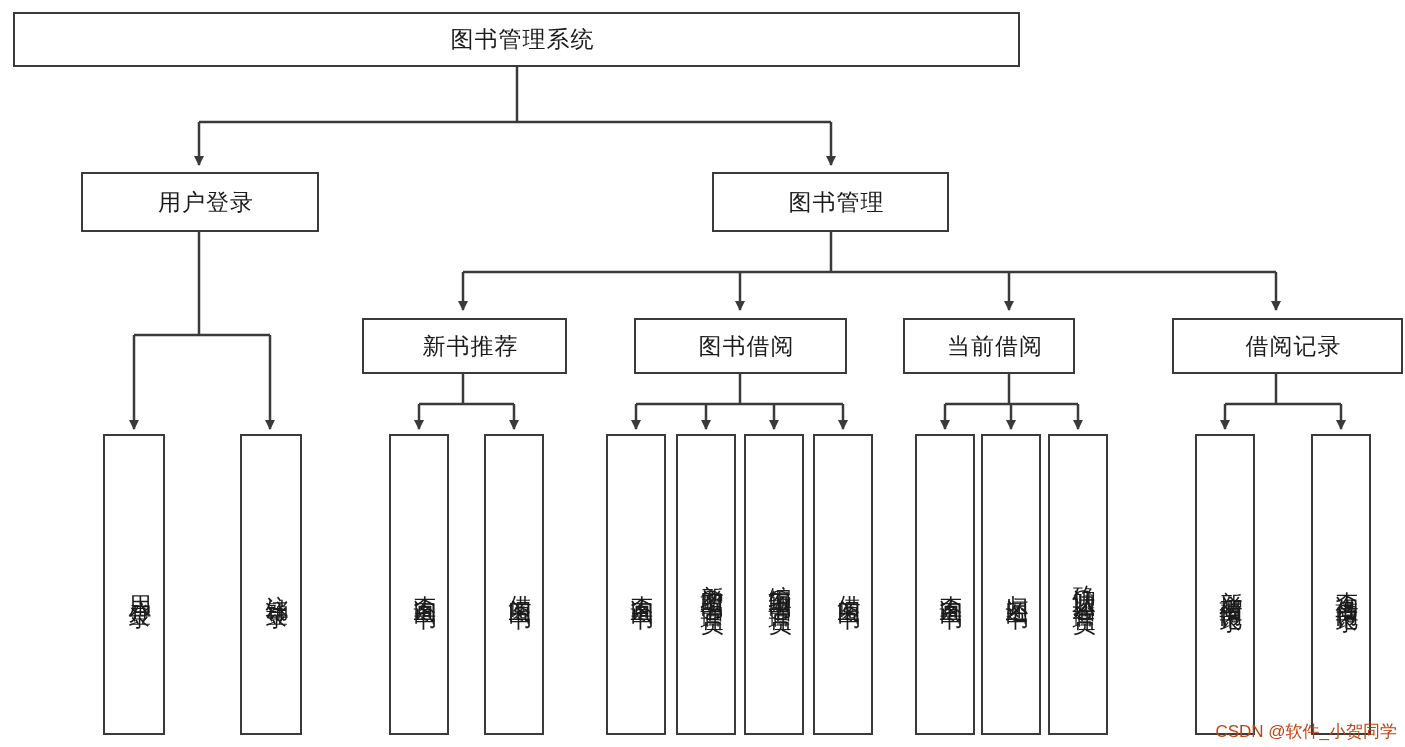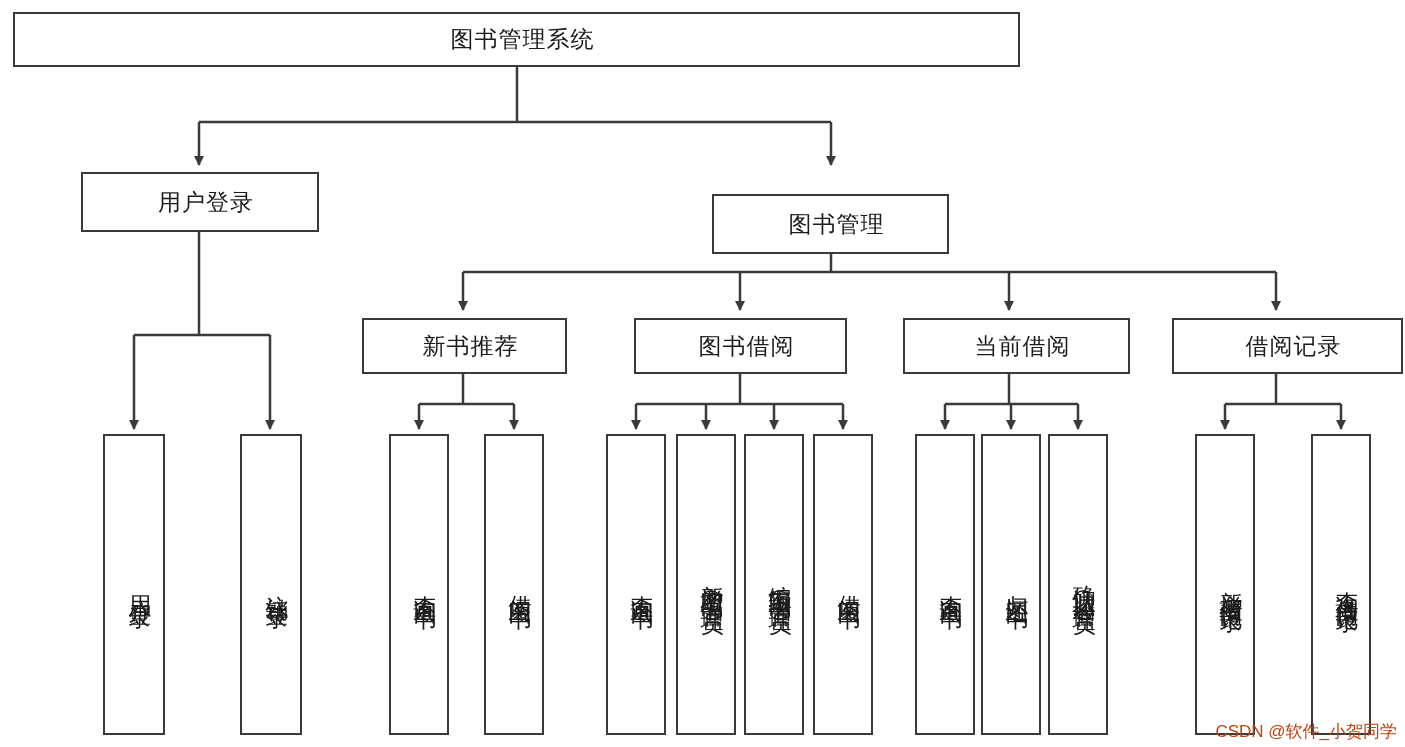--- a/index.html
+++ b/index.html
@@ -123,31 +123,31 @@
     </g>
   </svg>
 
   <div class="node horiz" style="left:13px; top:12px; width:1007px; height:55px;">
     <span>图书管理系统</span>
   </div>
 
   <div class="node horiz" style="left:81px; top:172px; width:238px; height:60px;">
     <span>用户登录</span>
   </div>
-  <div class="node horiz" style="left:712px; top:172px; width:237px; height:60px;margin-top:22px;">
+  <div class="node horiz" style="left:712px; top:172px; width:237px; height:60px;">
     <span>图书管理</span>
   </div>
 
   <div class="node horiz" style="left:362px; top:318px; width:205px; height:56px;">
     <span>新书推荐</span>
   </div>
   <div class="node horiz" style="left:634px; top:318px; width:213px; height:56px;">
     <span>图书借阅</span>
   </div>
-  <div class="node horiz" style="left:903px; top:318px; width:227px; height:56px;">
+  <div class="node horiz" style="left:903px; top:318px; width:172px; height:56px;">
     <span>当前借阅</span>
   </div>
   <div class="node horiz" style="left:1172px; top:318px; width:231px; height:56px;">
     <span>借阅记录</span>
   </div>
 
   <div class="node vert" style="left:103px; top:434px; width:62px; height:301px;">
     <span class="vtxt">用户登录</span>
   </div>
   <div class="node vert" style="left:240px; top:434px; width:62px; height:301px;">

